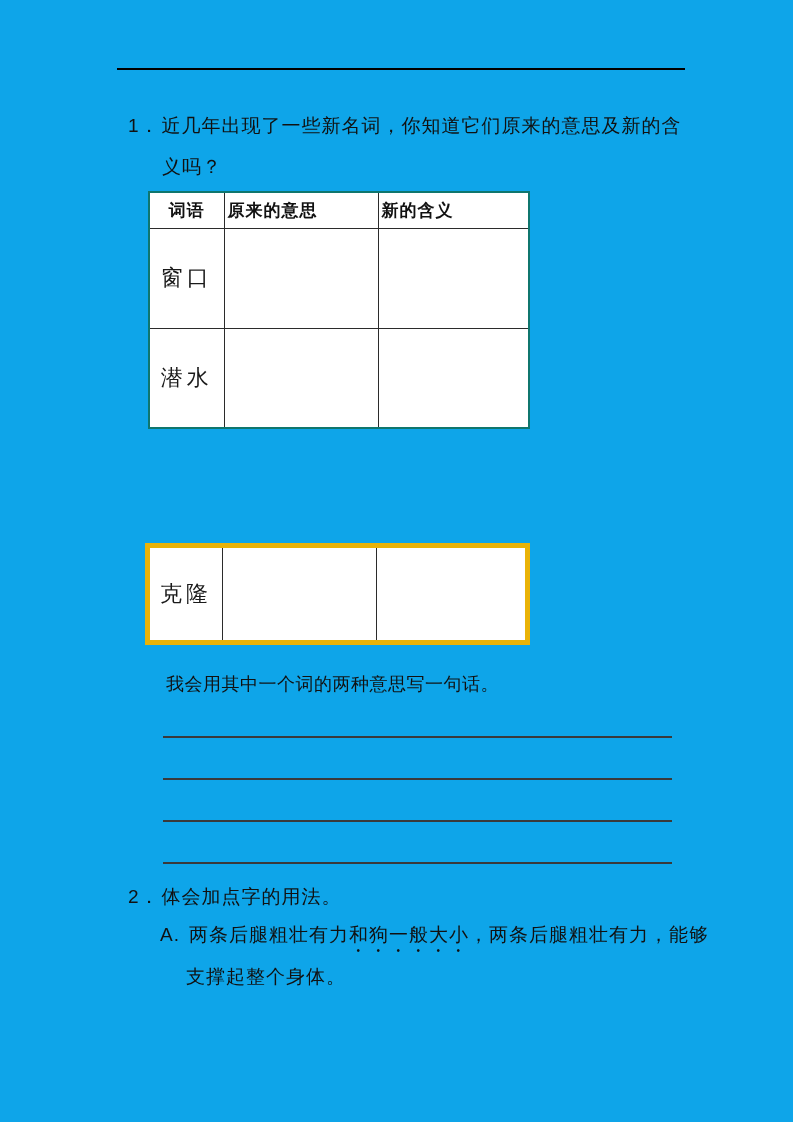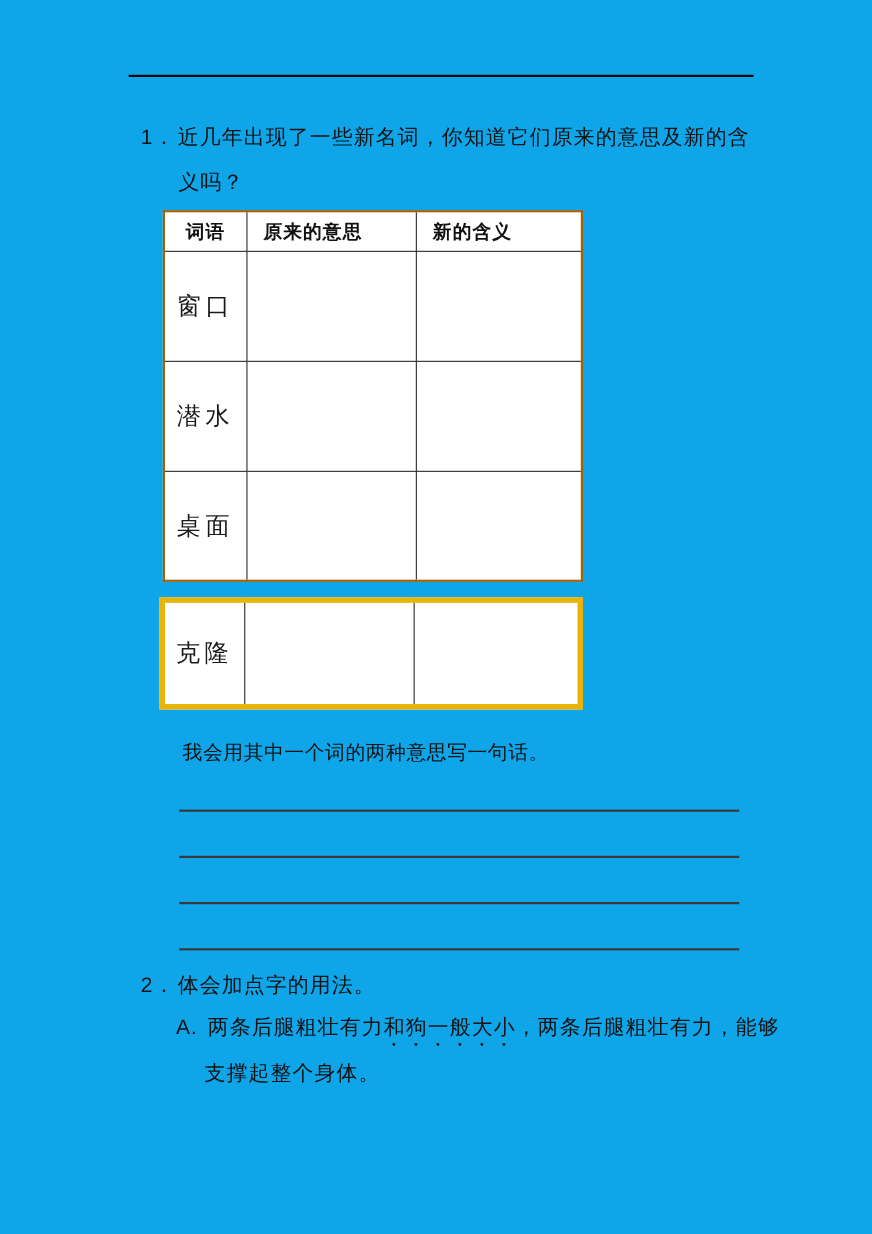--- a/index.html
+++ b/index.html
@@ -24,28 +24,28 @@
     white-space:nowrap;
     color:#111111;
   }
   .q1-line1 { left:128px; top:114px; }
   .q1-line2 { left:162px; top:155px; }
   .q-number { display:inline-block; margin-right:2px; }
 
   
   table.vocab { border-collapse:collapse; position:absolute; background:#ffffff; }
   table.vocab td, table.vocab th { border:1.5px solid #2b2b2b; }
-  .tbl-main { left:148px; top:191px; border:2px solid #a16207; }
+  .tbl-main { left:148px; top:191px; border:2px solid #0f766e; }
   .tbl-clone { left:145px; top:543px; border:5px solid #eab308; }
   .col-word  { width:75px;  }
   .col-orig  { width:154px; }
   .col-new   { width:151px;margin-top:40px; }
   th.hdr {
     height:36px; font-size:17px; font-weight:bold;
-    text-align:left; padding-left:15px; letter-spacing:1px;
+    text-align:left; padding-left:3px; letter-spacing:1px;
     font-family:"Liberation Sans", sans-serif;
   }
   th.hdr.first { text-align:center; padding-left:0; }
   td.word-cell {
     height:100px;
     text-align:center; vertical-align:middle;
     font-family:"DejaVu Serif", serif;
     font-size:22px; letter-spacing:4px;
     color:#1a1a1a;
   }
@@ -94,25 +94,20 @@
     <tr>
       <td class="word-cell">窗口</td>
       <td class="empty-cell"></td>
       <td class="empty-cell"></td>
     </tr>
     <tr>
       <td class="word-cell">潜水</td>
       <td class="empty-cell"></td>
       <td class="empty-cell"></td>
     </tr>
-    <tr>
-      <td class="word-cell">桌面</td>
-      <td class="empty-cell"></td>
-      <td class="empty-cell"></td>
-    </tr>
   </tbody>
     </table>
 
   <table class="vocab tbl-clone">
     <tbody>
         <tr>
       <td class="word-cell col-word">克隆</td>
       <td class="empty-cell col-orig"></td>
       <td class="empty-cell col-new"></td>
     </tr>

